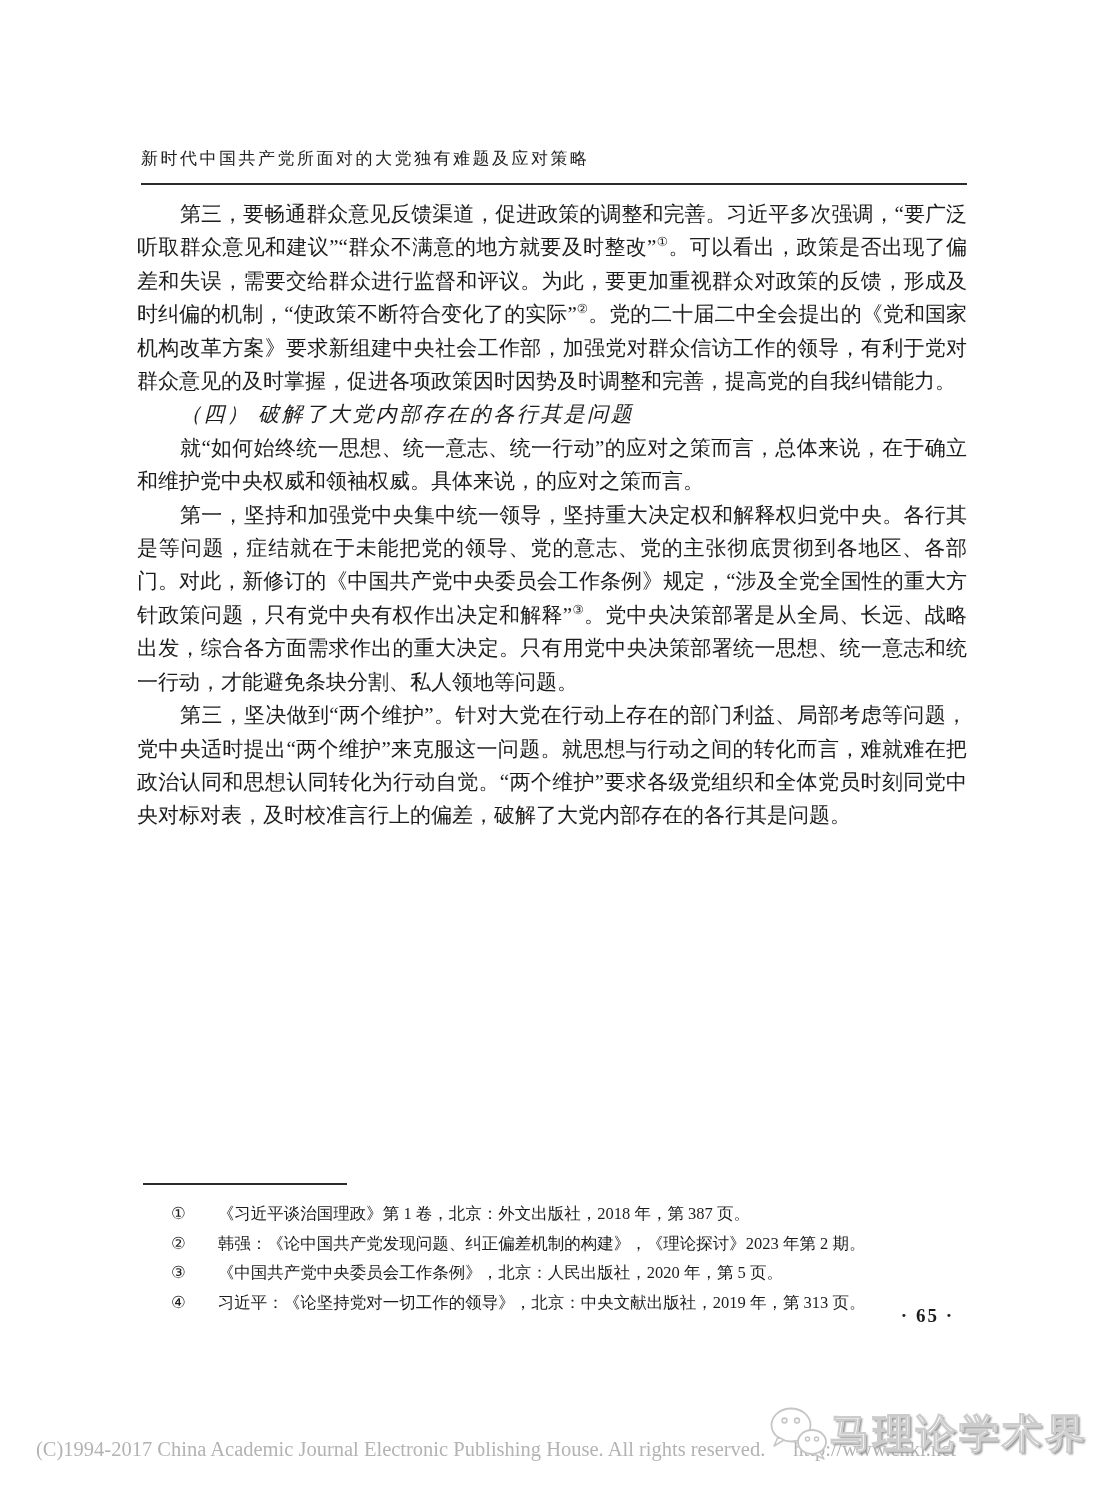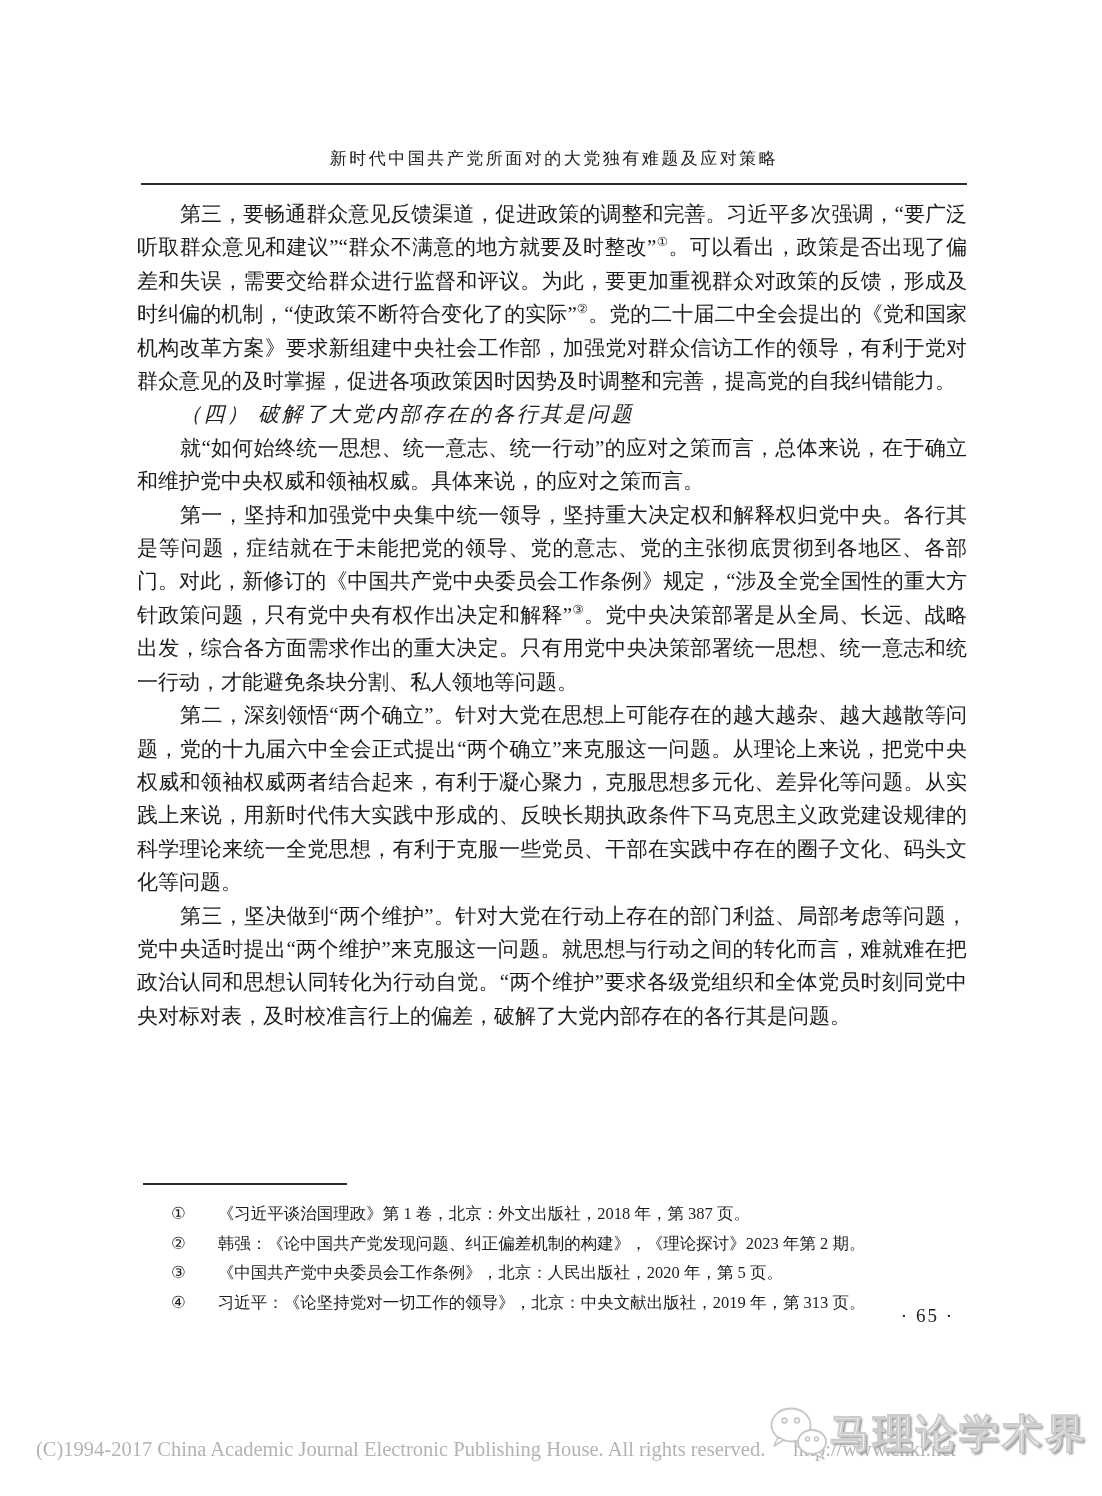--- a/index.html
+++ b/index.html
@@ -8,21 +8,20 @@
     width:1102px; height:1496px;
     background:#ffffff;
     font-family:"Liberation Serif","DejaVu Serif",serif;
     color:#1c1c1c;
     overflow:hidden;
   }
 
   
   .running-header {
     position:absolute; top:147px; left:141px; width:826px;
-    text-align:center;
     padding-bottom:13px;
     border-bottom:2px solid #2b2b2b;
   }
   .running-title {
     font-size:17px;
     letter-spacing:2.5px;
     color:#222;
   }
 
   
@@ -45,21 +44,21 @@
     position:absolute; top:1199px; left:171px; width:800px;
     font-size:16.5px; line-height:29.5px;
   }
   .footnote { display:flex; }
   .fn-marker { flex:0 0 auto; margin-right:13px; }
   .fn-text { flex:1 1 auto;margin-left:19px; }
 
   
   .page-number {
     position:absolute; top:1305px; right:148px;
-    font-size:19px; letter-spacing:2px; color:#1c1c1c;
+    font-size:19px; letter-spacing:2px; color:#1c1c1c;font-weight:bold;
   }
 
   
   .page-footer {
     position:absolute; top:1438px; left:36px;
     font-size:20.5px; color:#b3b3b3;
     white-space:nowrap;
     font-family:"Liberation Serif","DejaVu Serif",serif;
   }
   .footer-url { margin-left:28px; }
@@ -88,21 +87,20 @@
 
   <header class="running-header">
     <div class="running-title">新时代中国共产党所面对的大党独有难题及应对策略</div>
   </header>
 
   <main class="article-body">
     <p class="para">第三，要畅通群众意见反馈渠道，促进政策的调整和完善。习近平多次强调，“要广泛听取群众意见和建议”“群众不满意的地方就要及时整改”<sup class="fn-ref">①</sup>。可以看出，政策是否出现了偏差和失误，需要交给群众进行监督和评议。为此，要更加重视群众对政策的反馈，形成及时纠偏的机制，“使政策不断符合变化了的实际”<sup class="fn-ref">②</sup>。党的二十届二中全会提出的《党和国家机构改革方案》要求新组建中央社会工作部，加强党对群众信访工作的领导，有利于党对群众意见的及时掌握，促进各项政策因时因势及时调整和完善，提高党的自我纠错能力。</p>
     <p class="para kaiti">（四） 破解了大党内部存在的各行其是问题</p>
     <p class="para">就“如何始终统一思想、统一意志、统一行动”的应对之策而言，总体来说，在于确立和维护党中央权威和领袖权威。具体来说，的应对之策而言。</p>
     <p class="para">第一，坚持和加强党中央集中统一领导，坚持重大决定权和解释权归党中央。各行其是等问题，症结就在于未能把党的领导、党的意志、党的主张彻底贯彻到各地区、各部门。对此，新修订的《中国共产党中央委员会工作条例》规定，“涉及全党全国性的重大方针政策问题，只有党中央有权作出决定和解释”<sup class="fn-ref">③</sup>。党中央决策部署是从全局、长远、战略出发，综合各方面需求作出的重大决定。只有用党中央决策部署统一思想、统一意志和统一行动，才能避免条块分割、私人领地等问题。</p>
-    <p class="para">第二，深刻领悟“两个确立”。针对大党在思想上可能存在的越大越杂、越大越散等问题，党的十九届六中全会正式提出“两个确立”来克服这一问题。从理论上来说，把党中央权威和领袖权威两者结合起来，有利于凝心聚力，克服思想多元化、差异化等问题。从实践上来说，用新时代伟大实践中形成的、反映长期执政条件下马克思主义政党建设规律的科学理论来统一全党思想，有利于克服一些党员、干部在实践中存在的圈子文化、码头文化等问题。</p>
     <p class="para">第三，坚决做到“两个维护”。针对大党在行动上存在的部门利益、局部考虑等问题，党中央适时提出“两个维护”来克服这一问题。就思想与行动之间的转化而言，难就难在把政治认同和思想认同转化为行动自觉。“两个维护”要求各级党组织和全体党员时刻同党中央对标对表，及时校准言行上的偏差，破解了大党内部存在的各行其是问题。</p>
   </main>
 
   <div class="footnote-rule"></div>
 
   <section class="footnotes">
     <div class="footnote">
       <span class="fn-marker">①</span>
       <span class="fn-text">《习近平谈治国理政》第 1 卷，北京：外文出版社，2018 年，第 387 页。</span>
     </div>

